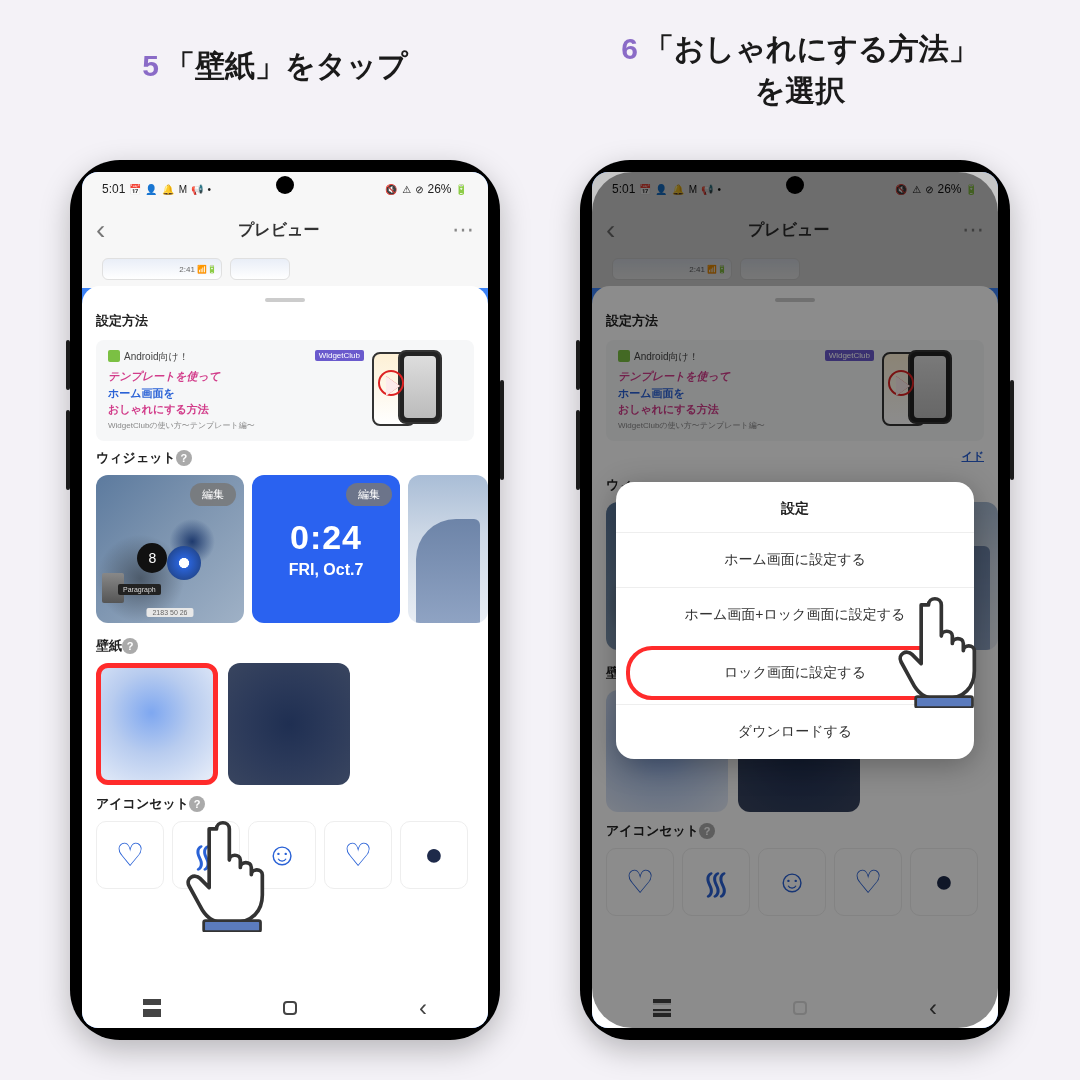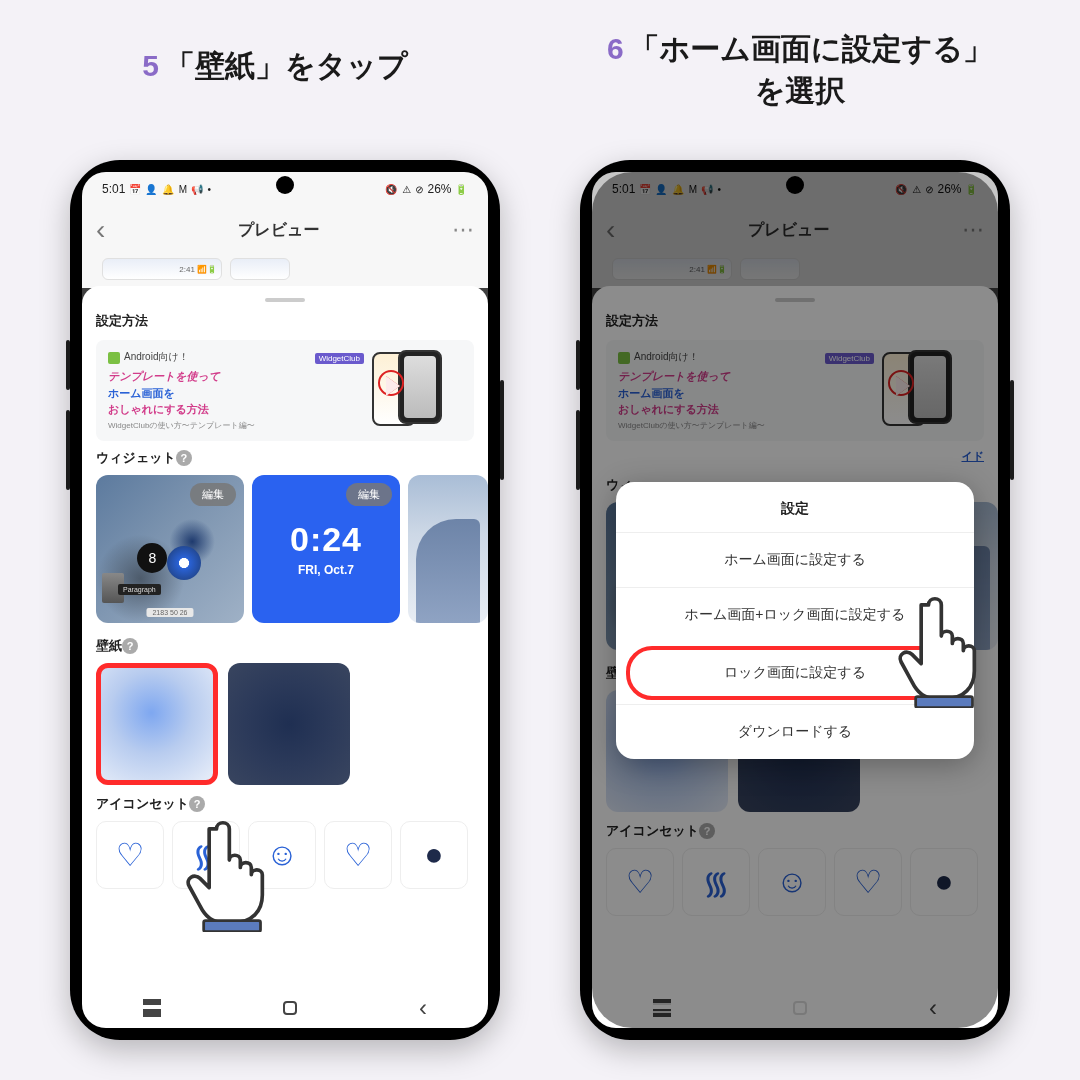--- a/index.html
+++ b/index.html
@@ -42,22 +42,22 @@
     position: absolute;
     background: #1a1a1a;
     border-radius: 3px;
   }
   .phone .side-btn.l1 { left: -4px; top: 180px; width: 4px; height: 50px; }
   .phone .side-btn.l2 { left: -4px; top: 250px; width: 4px; height: 80px; }
   .phone .side-btn.r1 { right: -4px; top: 220px; width: 4px; height: 100px; }
   .screen {
     position: absolute;
     top: 12px; left: 12px; right: 12px; bottom: 12px;
-    background: #404040;
-    border-radius: 24px;
+    background: #3b82f6;
+    border-radius: 16px;
     overflow: hidden;
   }
   .cam {
     position: absolute;
     top: 16px; left: 50%; transform: translateX(-50%);
     width: 18px; height: 18px; background: #000; border-radius: 50%;
     z-index: 100;
   }
 
   
@@ -127,21 +127,21 @@
   .banner {
     background: #f6f7f8;
     border-radius: 8px;
     padding: 10px 12px;
     display: flex;
     align-items: flex-start;
     gap: 8px;
     margin-bottom: 8px;
   }
   .banner-left { flex: 1; }
-  .banner-row1 { font-size: 10px; color: #444; display:flex; align-items:flex-end; gap:4px; margin-bottom:4px; }
+  .banner-row1 { font-size: 10px; color: #444; display:flex; align-items:flex-start; gap:4px; margin-bottom:4px; }
   .android-badge { width:12px; height:12px; background:#7bc043; border-radius:2px; display:inline-block;}
   .wc-badge { font-size:8px; color:#fff; background:#6a5acd; padding:1px 4px; border-radius:2px;}
   .banner-lines { font-size: 11px; line-height: 1.5; }
   .banner-lines .l1 { color:#d23c8a; font-weight:600;font-style:italic;}
   .banner-lines .l2 { color:#2a62d6; font-weight:600;}
   .banner-lines .l3 { color:#d23c8a; font-weight:600;}
   .banner-sub { font-size:8px; color:#888; margin-top:2px;}
   .banner-phones {
     width: 90px; height: 78px; position: relative; flex-shrink:0;
   }
@@ -192,21 +192,21 @@
   .wc1 .ball{position:absolute;top:46%;left:28%;width:30px;height:30px;background:#111;border-radius:50%;color:#fff;font-size:14px;display:flex;align-items:center;justify-content:center;}
   .wc1 .disc{position:absolute;top:48%;left:48%;width:34px;height:34px;background:radial-gradient(circle,#fff 20%,#2a62d6 22%,#1e3a6e 100%);border-radius:50%;}
   .wc1 .para{position:absolute;bottom:28px;left:22px;background:#222;color:#ddd;font-size:7px;padding:2px 5px;border-radius:2px;}
   .wc1 .blk{position:absolute;bottom:20px;left:6px;width:22px;height:30px;background:linear-gradient(#888,#555);border-radius:2px;}
 
   .wc2 {
     background: #2a62f0; display:flex; flex-direction:column;
     align-items:center; justify-content:center; color:#fff;
   }
   .wc2 .time { font-size: 34px; font-weight: 700; letter-spacing: 1px; }
-  .wc2 .date { font-size: 12px; font-weight: 600; margin-top: 4px; }
+  .wc2 .date { font-size: 16px; font-weight: 600; margin-top: 4px; }
 
   .wc3 {
     width: 80px;
     background: linear-gradient(180deg,#a9bdd6 0%, #cdd8e6 40%, #e8edf4 100%);
   }
   .wc3::after{content:"";position:absolute;left:10%;bottom:0;width:80%;height:70%;
     background:linear-gradient(#6d84a8,#8fa3c3);border-top-left-radius:40px;border-top-right-radius:6px;}
 
   .edit-chip {
     position: absolute; top: 8px; right: 8px;
@@ -286,21 +286,21 @@
 </head>
 <body>
 
 <div class="canvas">
 
   <div class="step-title" style="left:60px; top:45px; width:430px;">
     <span class="step-number">5</span><span>「壁紙」をタップ</span>
   </div>
 
   <div class="step-title" style="left:560px; top:28px; width:480px;">
-    <span class="step-number">6</span><span>「ホーム画面に設定する」</span><br>
+    <span class="step-number">6</span><span>「おしゃれにする方法」</span><br>
     <span>を選択</span>
   </div>
 
   <div class="phone" style="left:70px; top:160px;">
     <div class="side-btn l1"></div>
       <div class="side-btn l2"></div>
       <div class="side-btn r1"></div>
     <div class="cam"></div>
     <div class="screen">
 

